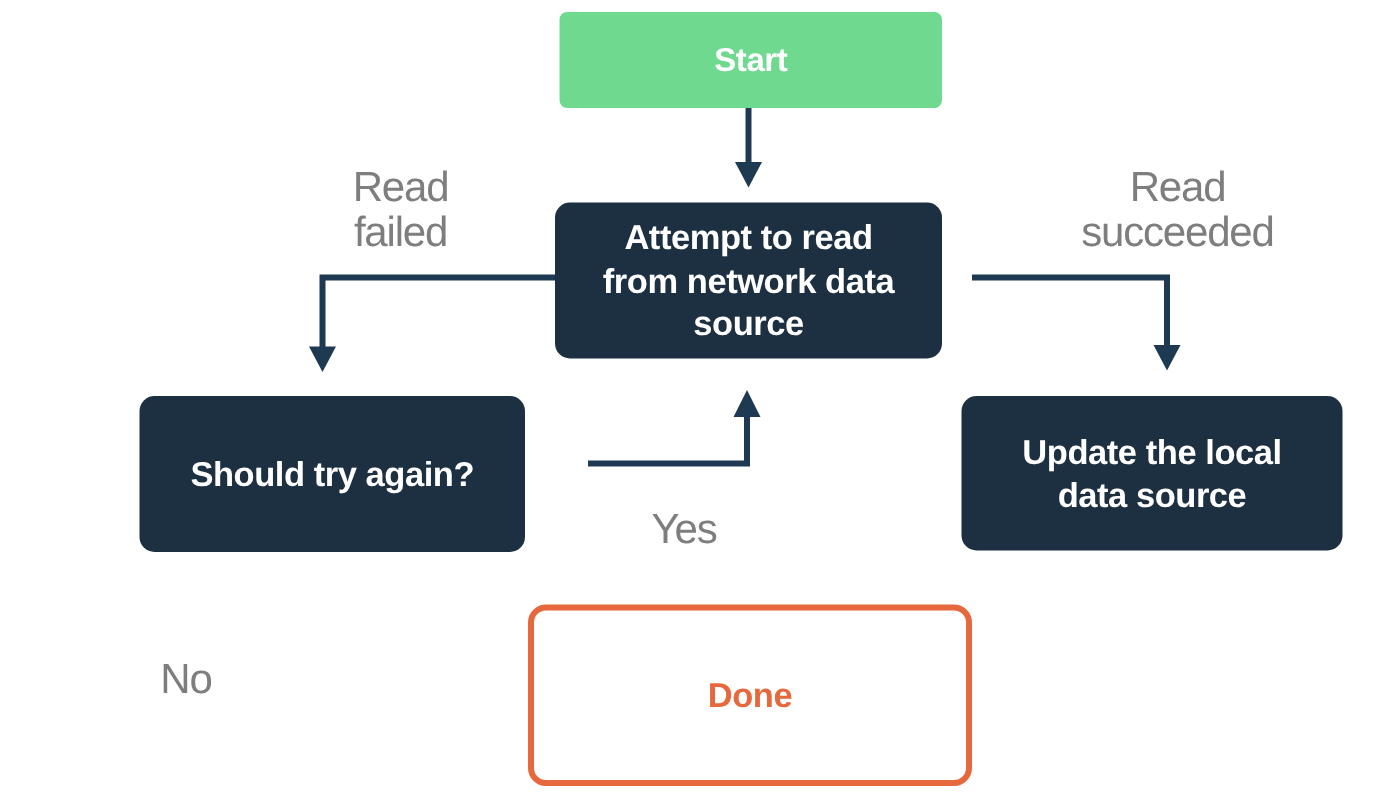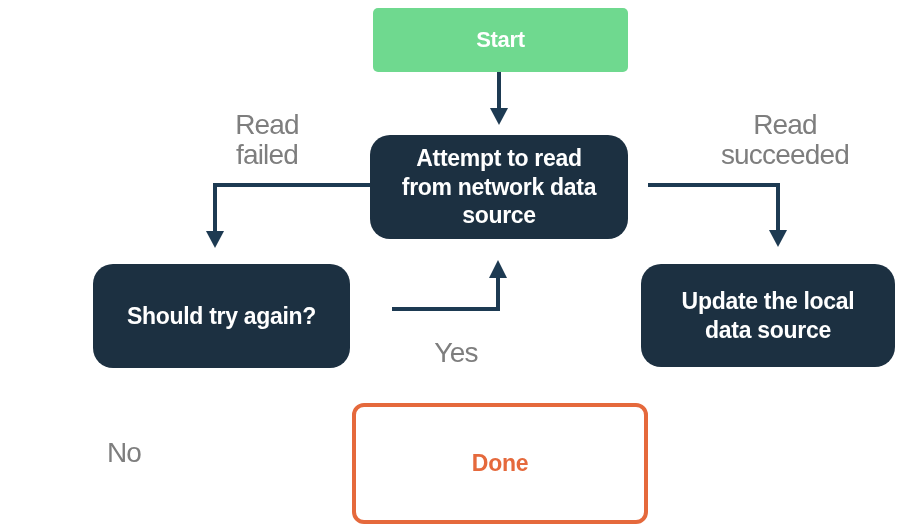--- a/index.html
+++ b/index.html
@@ -46,21 +46,21 @@
     left: 373px; top: 8px;
     width: 255px; height: 64px;
     background: var(--start-fill, #6FD98F);
     color: var(--node-text, #FFFFFF);
     border-radius: 5px;
     font-size: 22px;
   }
   .node-dark {
     background: var(--node-fill, #1C3041);
     color: var(--node-text, #FFFFFF);
-    border-radius: 20px;
+    border-radius: 10px;
     font-size: 23px;
     line-height: 1.25;
     align-items: center;
   }
   .node-attempt {
     left: 370px; top: 135px;
     width: 258px; height: 104px;
     padding: 0 20px;
   }
   .node-retry {

